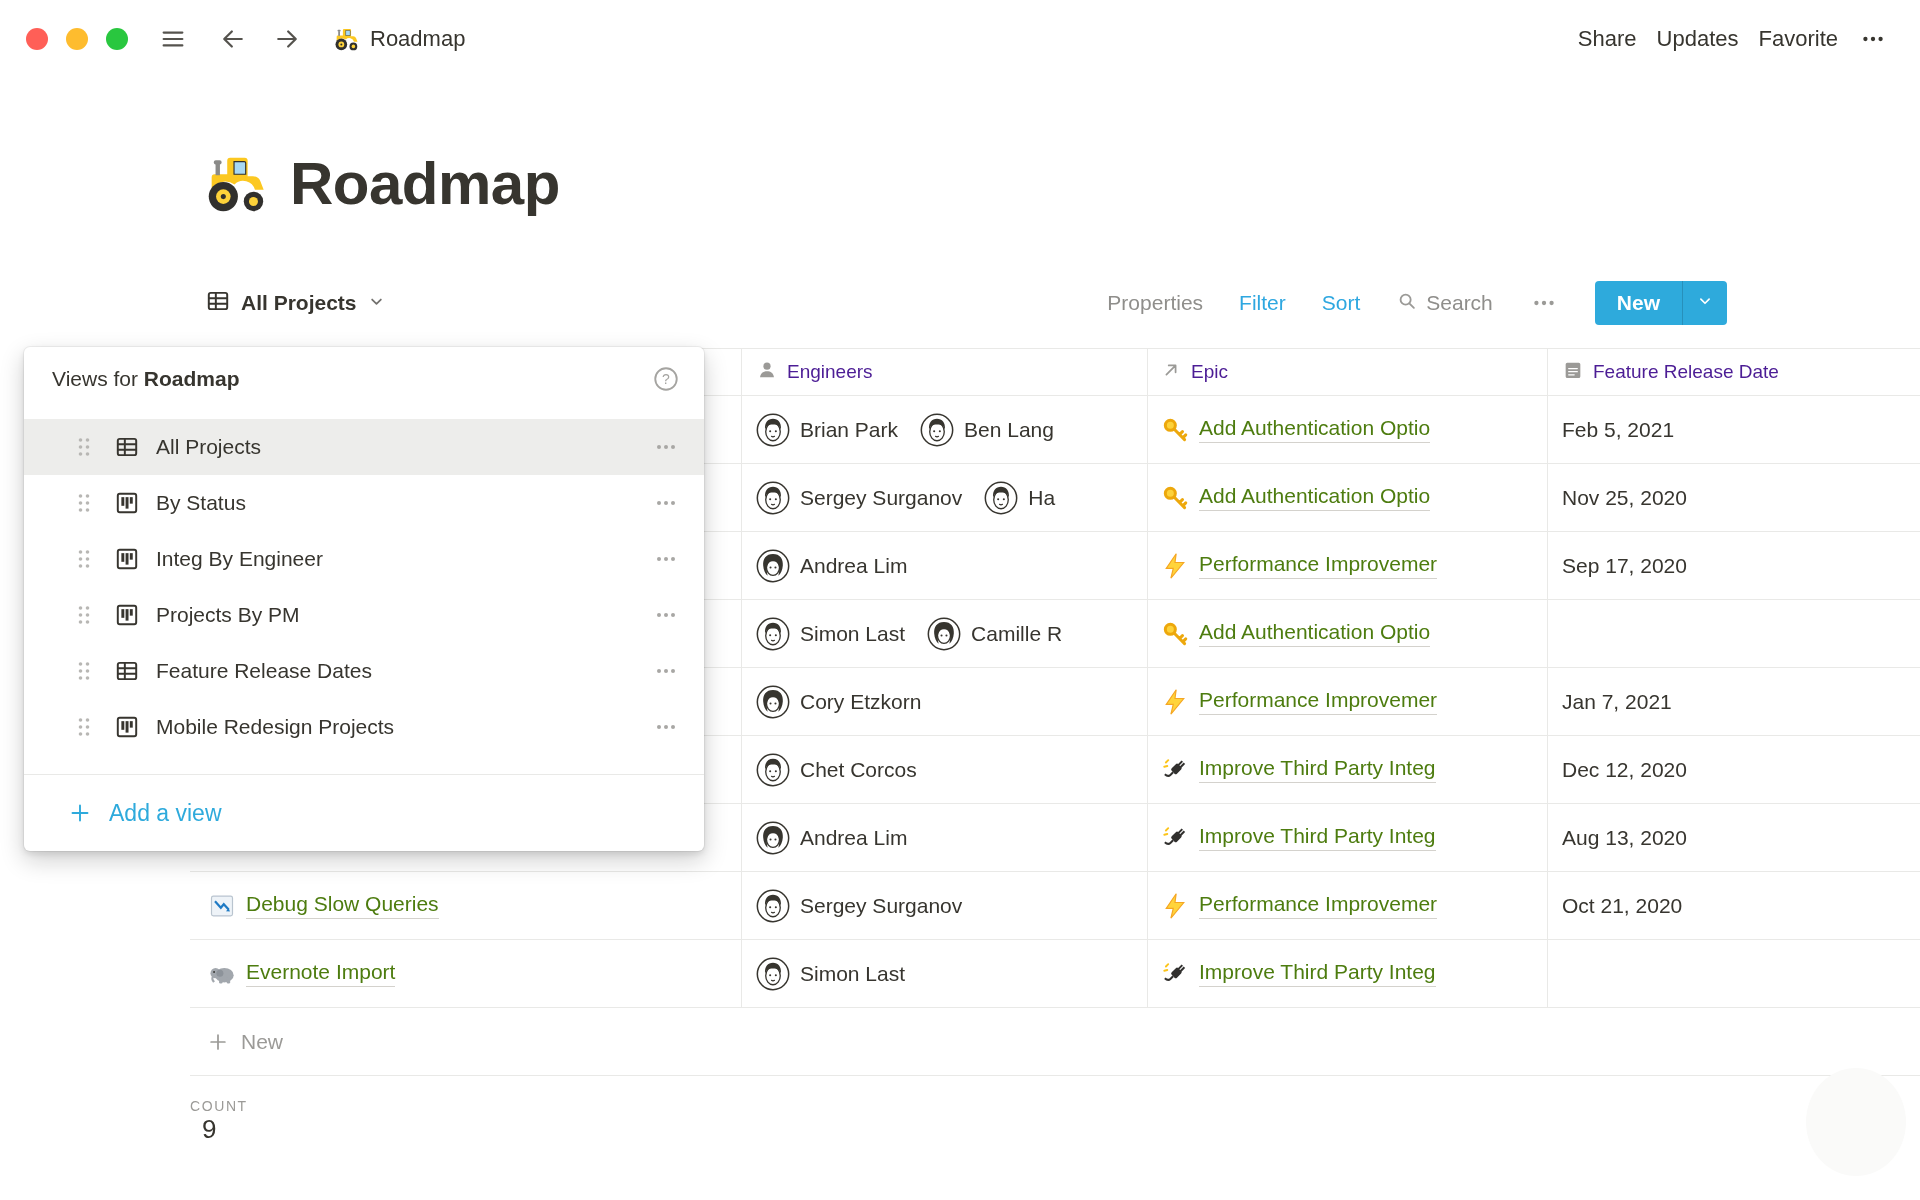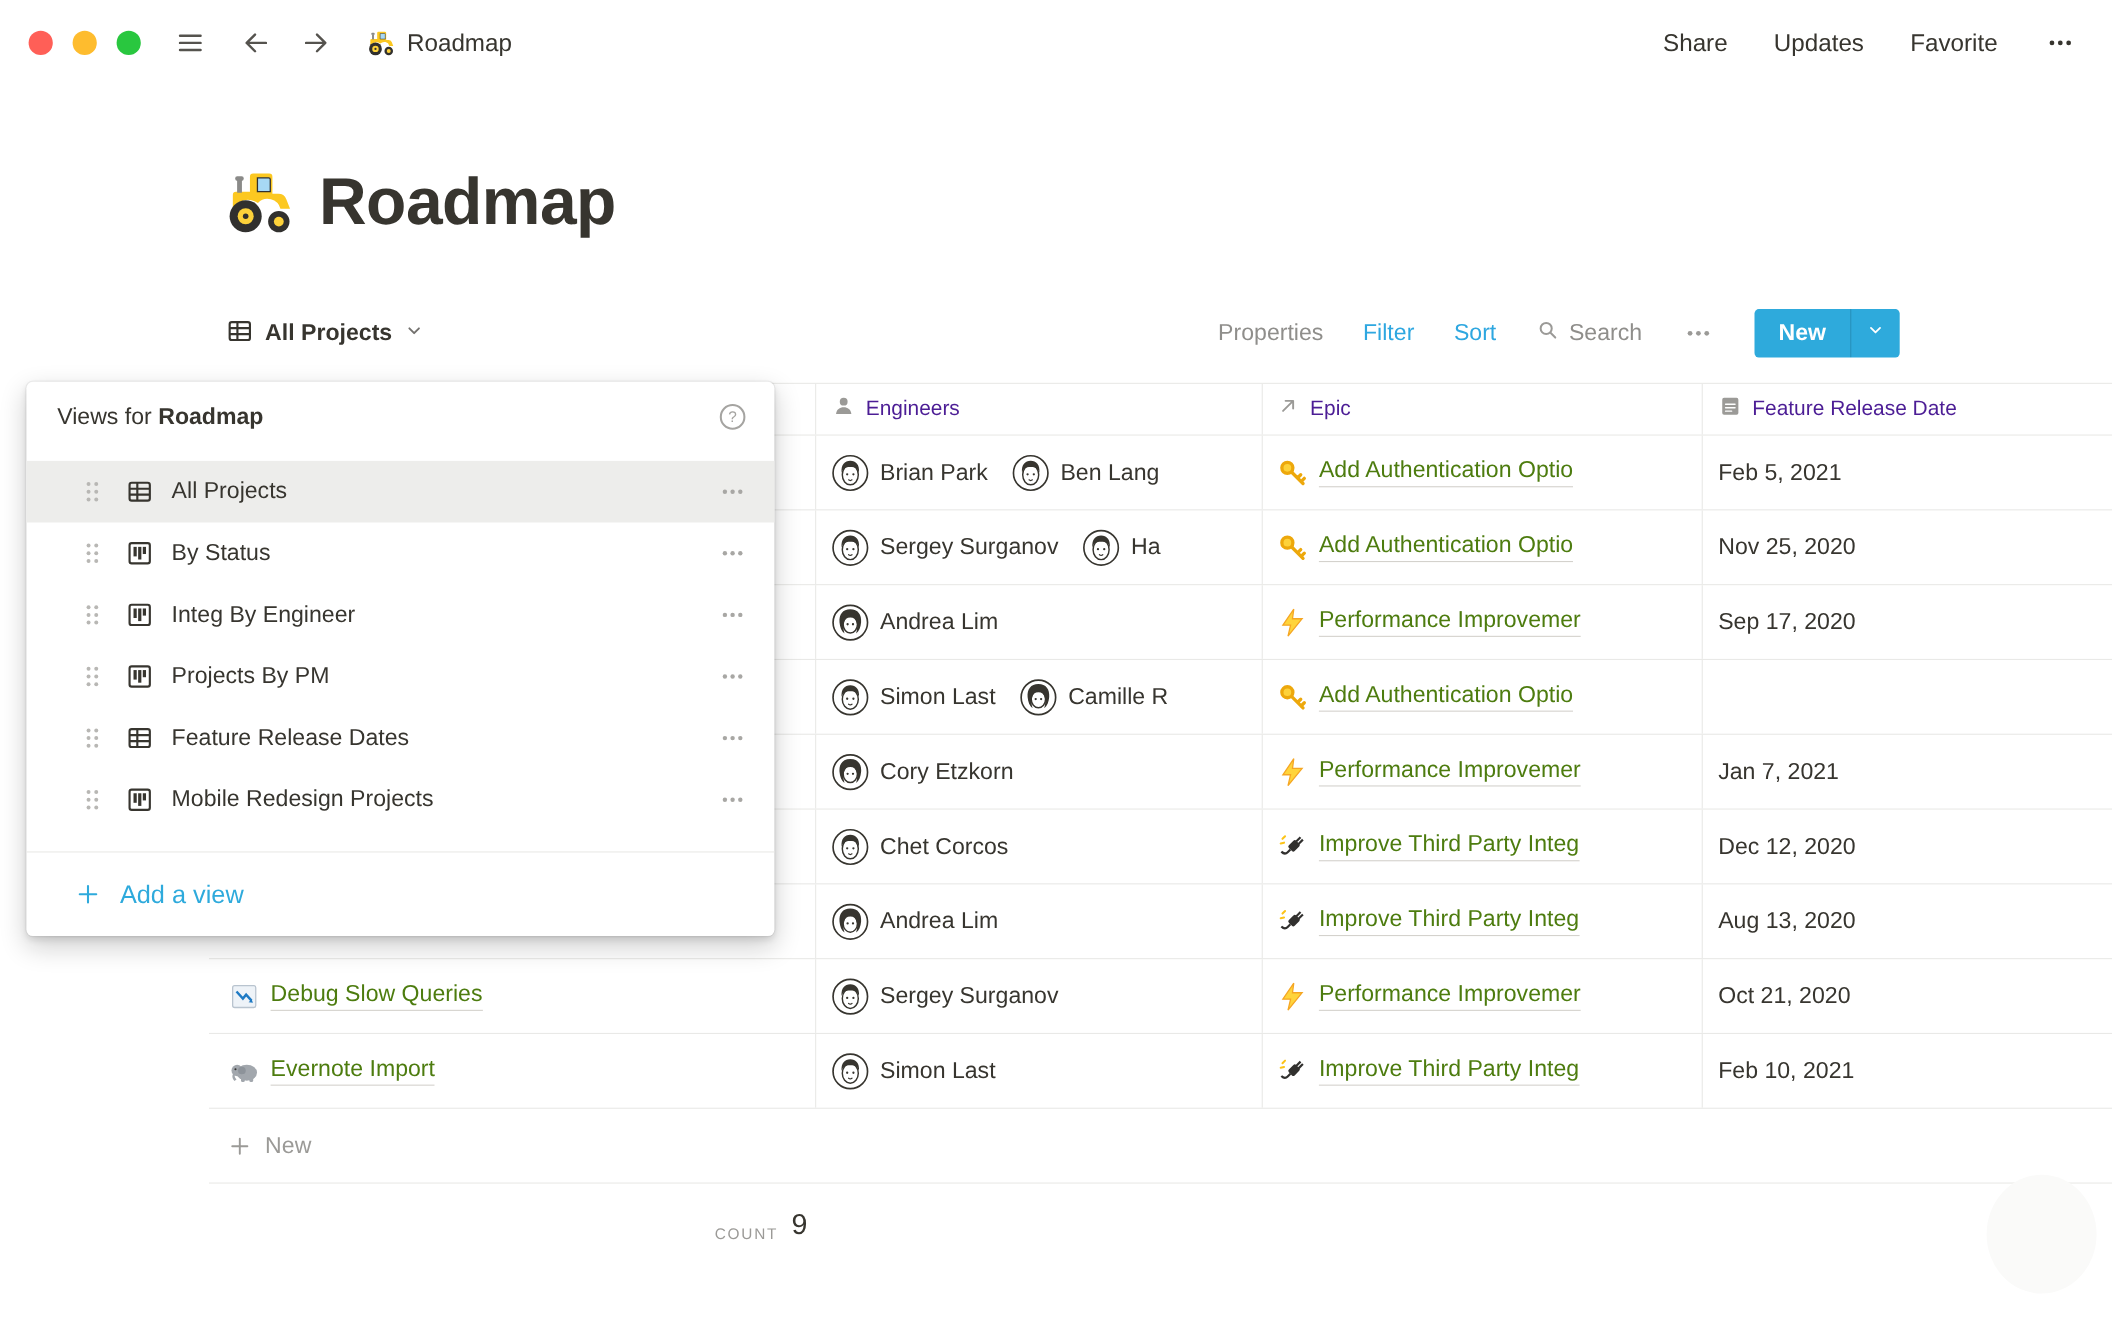--- a/index.html
+++ b/index.html
@@ -9,21 +9,21 @@
   
   .topbar { position:absolute; left:0; top:0; width:1920px; height:78px;
     display:flex; align-items:center; background:#fff; }
   .lights { display:flex; gap:18px; margin-left:26px; }
   .light { width:22px; height:22px; border-radius:50%; }
   .tb-icon { width:30px; height:30px; color:#55534e; display:flex; align-items:center; justify-content:center; }
   .tb-icon svg { width:28px; height:28px; }
   .tb-group { display:flex; align-items:center; gap:24px; margin-left:30px; }
   .tb-title-wrap { display:flex; align-items:center; gap:10px; margin-left:30px; font-size:22px; }
   .tb-title-wrap .emoji-svg { width:28px; height:28px; }
-  .tb-right { margin-left:auto; display:flex; align-items:center; gap:42px; margin-right:32px; font-size:22px; }
+  .tb-right { margin-left:auto; display:flex; align-items:center; gap:20px; margin-right:32px; font-size:22px; }
   .tb-right .tb-action { cursor:pointer; }
   .tb-right .tb-icon svg { width:26px; height:26px; color:#37352f; }
 
   
   .page-title { position:absolute; left:200px; top:148px; display:flex; align-items:center; gap:20px; }
   .page-title .emoji-svg { width:70px; height:70px; }
   .page-title h1 { font-size:60px; font-weight:700; letter-spacing:-0.5px; color:#37352f; }
 
   
   .toolbar { position:absolute; left:0; top:280px; width:1920px; height:46px; display:flex; align-items:center; }
@@ -63,22 +63,22 @@
   .eng-item { display:flex; align-items:center; margin-right:22px; flex:none; }
   .avatar { width:34px; height:34px; flex:none; }
   .avatar svg { width:34px; height:34px; display:block; }
   .eng-name { font-size:21px; margin-left:10px; }
   .date-text { font-size:21px; }
   .newrow { display:flex; align-items:center; height:68px; border-bottom:1px solid #e9e9e7;
     color:#9b9a97; cursor:pointer; }
   .newrow .plus { width:22px; height:22px; margin-left:17px; }
   .newrow .plus svg { width:22px; height:22px; color:#9b9a97; }
   .newrow .nr-label { font-size:21px; margin-left:12px; }
-  .countrow { display:flex; align-items:flex-end; justify-content:flex-end;
-    width:552px; padding:22px 8px 0 0; cursor:pointer; }
+  .countrow { display:flex; align-items:flex-start; justify-content:flex-end;
+    width:552px; padding:22px 8px 0 0; cursor:pointer;flex-direction:column; }
   .count-label { font-size:14px; letter-spacing:1.6px; color:#9b9a97; font-weight:500; }
   .count-value { font-size:26px; color:#37352f; margin-left:12px; font-weight:500; }
   .hidden-line { display:inline-block; width:148px; height:24px;
     border-bottom:1.5px solid #c9c7c4; margin-left:9px; }
 
   
   .panel { position:absolute; left:24px; top:347px; width:680px; height:504px; background:#fff;
     border-radius:6px; z-index:30;
     box-shadow:rgba(15,15,15,0.05) 0 0 0 1px, rgba(15,15,15,0.1) 0 3px 6px, rgba(15,15,15,0.2) 0 9px 24px; }
   .panel-header { height:64px; display:flex; align-items:center; padding:0 24px 0 28px; }
@@ -587,23 +587,20 @@
                 <rect x="9" y="6.5" width="6.4" height="8" rx="1.5" fill="#31302e"></rect>
                 <rect x="10.2" y="2.2" width="1.7" height="4.8" fill="#31302e"></rect>
                 <rect x="12.8" y="2.2" width="1.7" height="4.8" fill="#31302e"></rect>
                 <path d="M12.2 14.5v3q0 3.2-3.8 3.2" stroke="#31302e" stroke-width="1.7" fill="none"></path>
               </g>
               <path d="M4.2 5.6l2-2M2.8 9.2l2.6-.6" stroke="#fcc419" stroke-width="1.6" stroke-linecap="round"></path>
             </svg>
           </span>
           <span class="link-text">Improve Third Party Integ</span>
         </div>
-        <div class="cell c-date">
-          <span class="date-text">Feb 10, 2021</span>
-        </div>
       </div>
     </div>
 
   <div class="newrow">
     <span class="plus"><svg viewBox="0 0 24 24" fill="none">
           <path d="M12 4.5v15M4.5 12h15" stroke="currentColor" stroke-width="1.9" stroke-linecap="round"></path>
         </svg></span>
     <span class="nr-label">New</span>
   </div>
   <div class="countrow">

